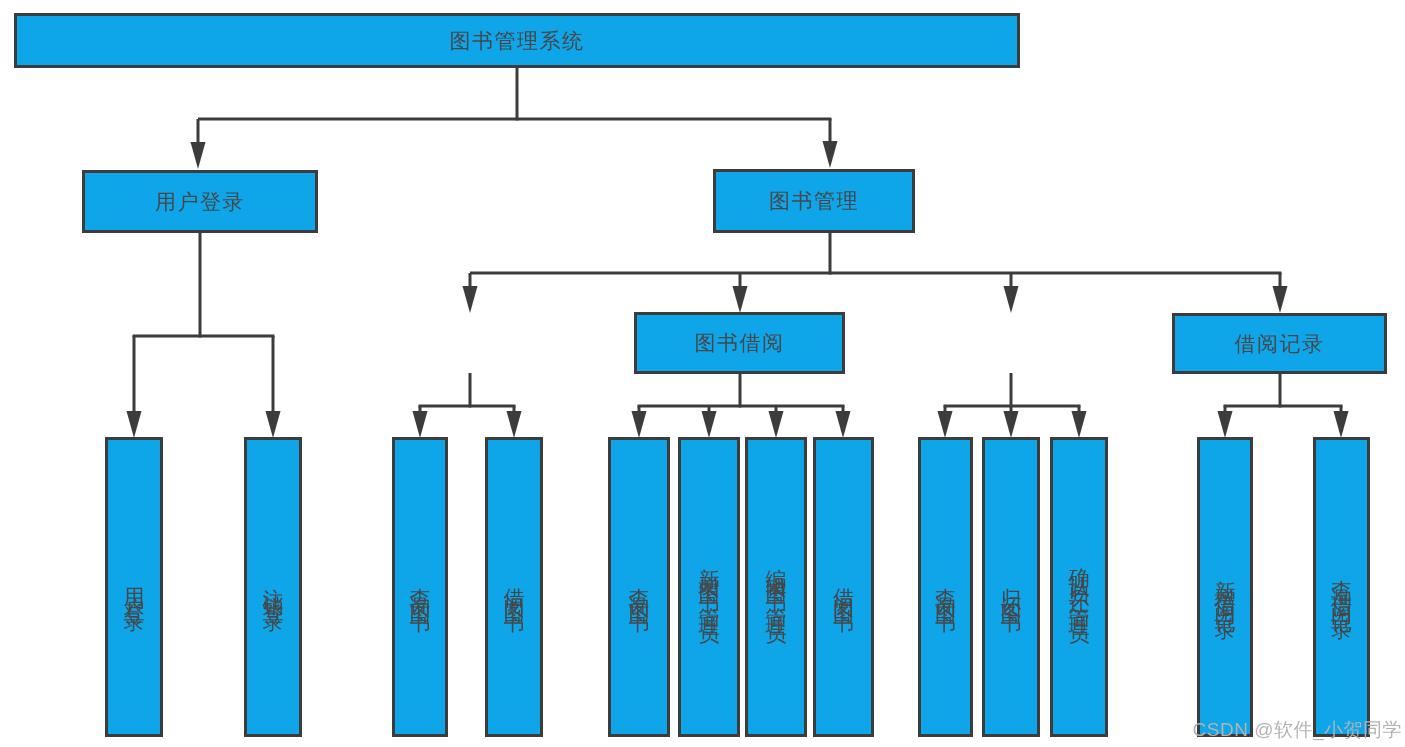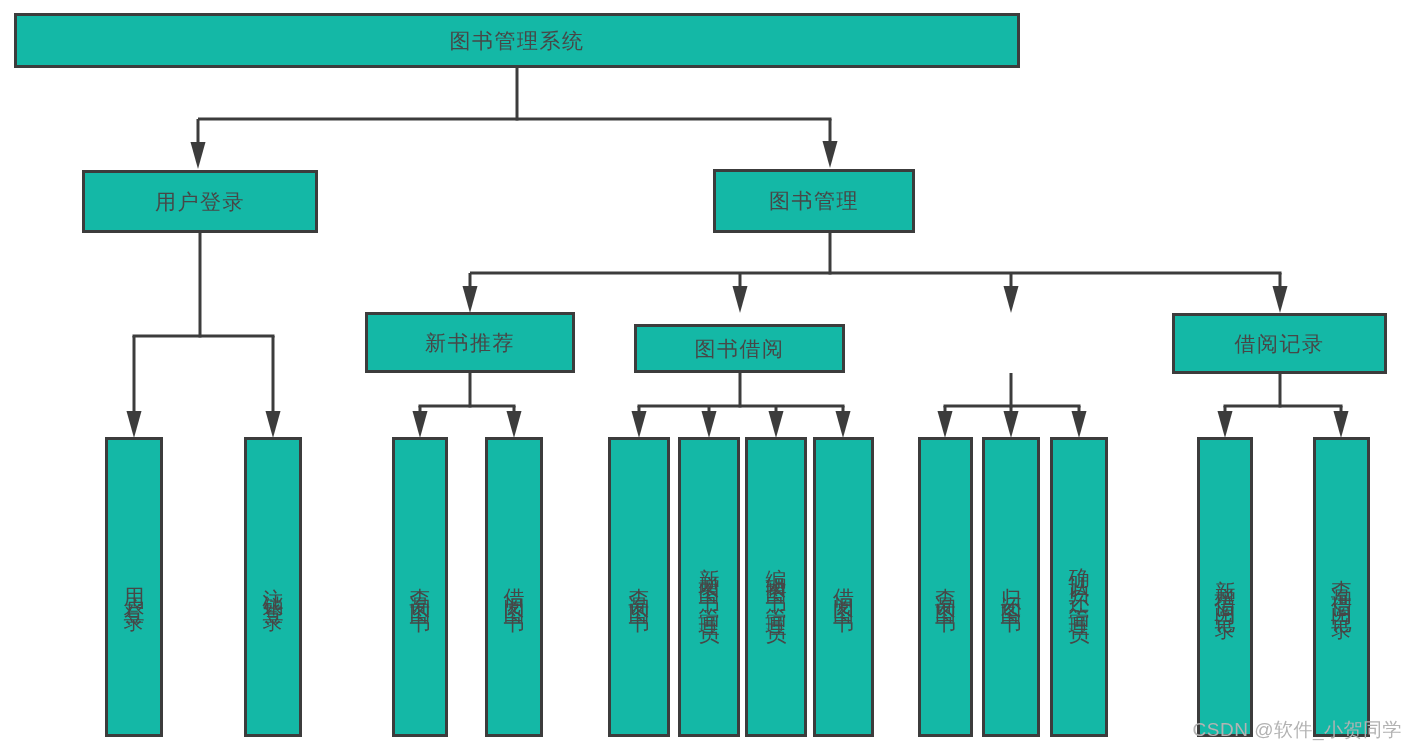--- a/index.html
+++ b/index.html
@@ -10,21 +10,21 @@
   *{margin:0;padding:0;box-sizing:border-box;}
   html,body{width:1405px;height:747px;background:#ffffff;overflow:hidden;}
   body{font-family:"Liberation Sans","DejaVu Sans",sans-serif;}
   .canvas{position:relative;width:1405px;height:747px;background:#ffffff;}
   .connectors{position:absolute;left:0;top:0;width:1405px;height:747px;}
   .connectors line{stroke:var(--line);stroke-width:3;}
   .connectors polygon{fill:var(--line);stroke:none;}
   .box{
     position:absolute;
     border:3px solid var(--line);
-    background:#14b8a6;
+    background:#0ea5e9;
     display:flex;
     align-items:center;
     justify-content:center;
     color:var(--text);
   }
   .box-h{font-size:21px;letter-spacing:1.5px;}
   .box-v{
     font-size:21px;
     top:437px;
     height:300px;
@@ -132,24 +132,21 @@
     <span>图书管理系统</span>
   </div>
 
   <div class="box box-h" style="left:82px;top:170px;width:236px;height:63px">
     <span>用户登录</span>
   </div>
   <div class="box box-h" style="left:713px;top:169px;width:202px;height:64px">
     <span>图书管理</span>
   </div>
 
-  <div class="box box-h" style="left:365px;top:312px;width:210px;height:61px">
-    <span>新书推荐</span>
-  </div>
-  <div class="box box-h" style="left:634px;top:324px;width:211px;height:49px">
+  <div class="box box-h" style="left:634px;top:312px;width:211px;height:62px">
     <span>图书借阅</span>
   </div>
   <div class="box box-h" style="left:1172px;top:313px;width:215px;height:61px">
     <span>借阅记录</span>
   </div>
 
   <div class="box box-v" style="left:105px;width:58px">
     <span class="vlabel">用户登录</span>
   </div>
   <div class="box box-v" style="left:244px;width:58px">

